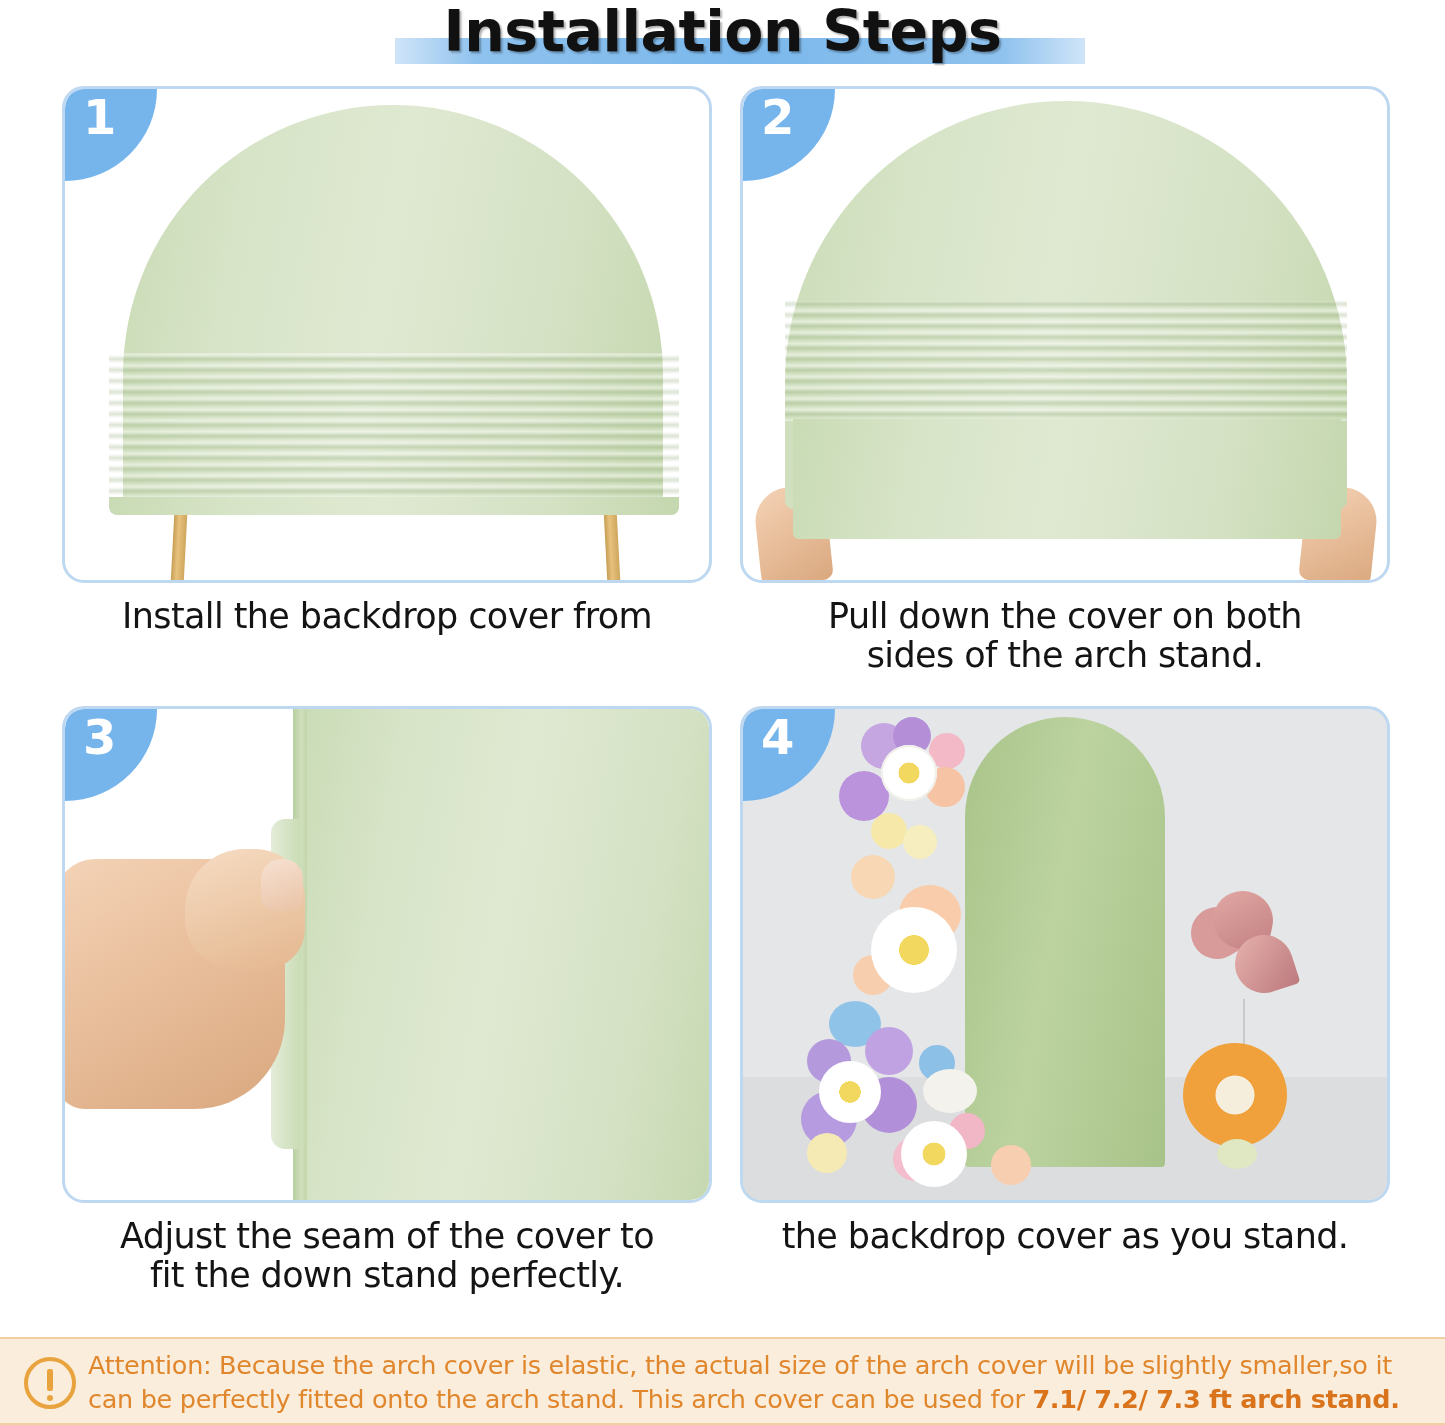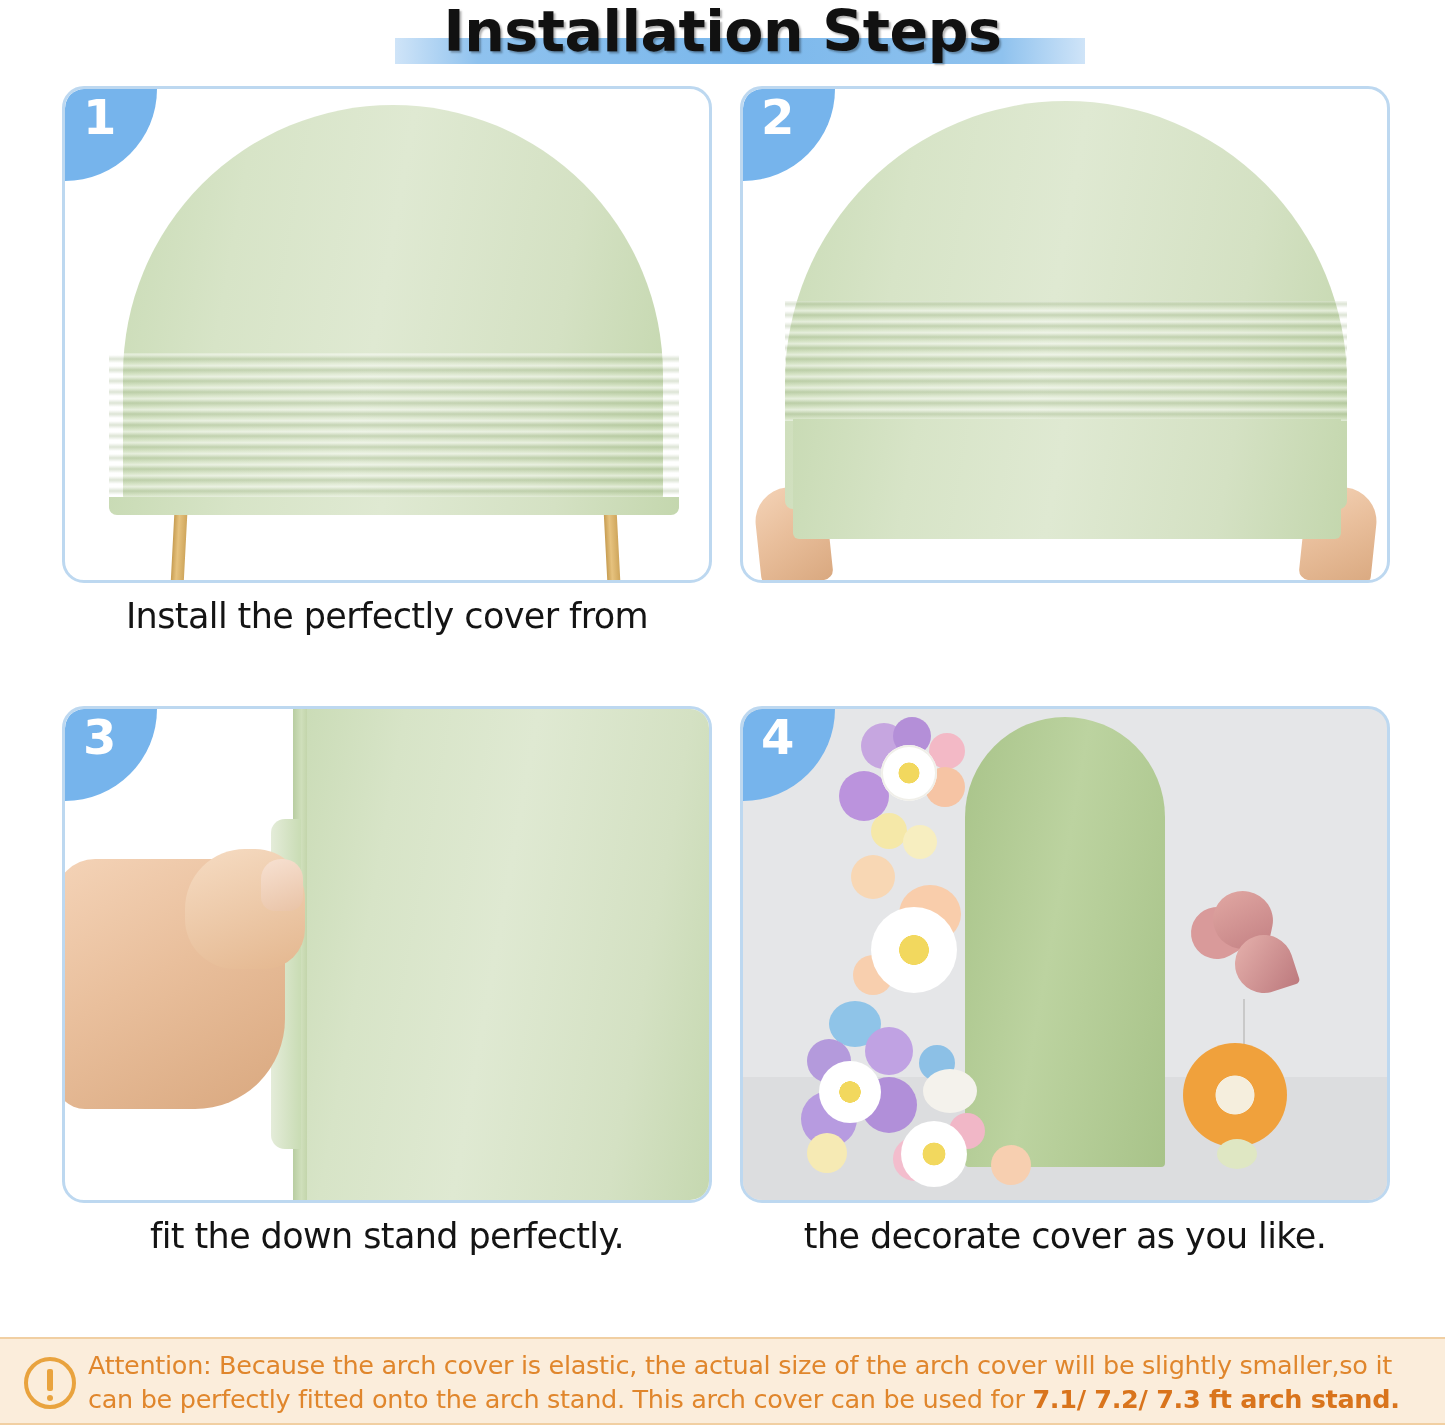--- a/index.html
+++ b/index.html
@@ -151,40 +151,44 @@
 
         <div class="ruche" style="left:44px;top:264px;width:570px;height:156px;border-radius:0 0 10px 10px;"></div>
 
         <div class="arch" style="left:44px;top:408px;width:570px;height:18px;border-radius:0 0 8px 8px;"></div>
       </div>
       <div class="badge">
         <span class="badge-num">1</span>
       </div>
     </div>
     <div class="caption">
-      <span>Install the perfectly cover from</span>
+      <span>Install the backdrop cover from</span>
     </div>
   </div>
 
   <div class="cell c2">
     <div class="card">
       <div class="scene">
 
         <div class="hand" style="left:14px;top:398px;width:72px;height:96px;border-radius:34px 22px 10px 10px;transform:rotate(-6deg);"></div>
         <div class="hand" style="left:560px;top:398px;width:72px;height:96px;border-radius:22px 34px 10px 10px;transform:rotate(6deg);"></div>
 
         <div class="arch" style="left:42px;top:12px;width:562px;height:408px;border-radius:281px 281px 8px 8px;"></div>
 
         <div class="ruche" style="left:42px;top:212px;width:562px;height:120px;"></div>
 
         <div class="arch" style="left:50px;top:330px;width:548px;height:120px;border-radius:0 0 6px 6px;"></div>
       </div>
       <div class="badge">
         <span class="badge-num">2</span>
       </div>
+    </div>
+    <div class="caption">
+      <span>Pull down the cover on both</span>
+      <span>sides of the arch stand.</span>
     </div>
   </div>
 
   <div class="cell c3">
     <div class="card">
       <div class="scene">
 
         <div class="arch" style="left:228px;top:0;width:425px;height:497px;border-radius:0;"></div>
 
         <div style="position:absolute;left:228px;top:0;width:14px;height:497px;background:linear-gradient(90deg,#b8cda1,#cfdfbb 60%,#c3d5ab);"></div>
@@ -193,20 +197,21 @@
 
         <div class="hand" style="left:-10px;top:150px;width:230px;height:250px;border-radius:40px 70px 90px 30px;"></div>
         <div class="hand" style="left:120px;top:140px;width:120px;height:120px;border-radius:60px 50px 40px 50px;background:linear-gradient(160deg,#f6dcc3,#e4b78f);"></div>
         <div style="position:absolute;left:196px;top:150px;width:42px;height:52px;background:linear-gradient(160deg,#f7e1d2,#e9c3a6);border-radius:20px 20px 14px 14px;"></div>
       </div>
       <div class="badge">
         <span class="badge-num">3</span>
       </div>
     </div>
     <div class="caption">
+      <span>Adjust the seam of the cover to</span>
       <span>fit the down stand perfectly.</span>
     </div>
   </div>
 
   <div class="cell c4">
     <div class="card gray">
       <div class="scene">
 
         <div style="position:absolute;left:0;top:368px;width:100%;height:129px;background:#dcdddf;"></div>
 
@@ -245,21 +250,21 @@
         <div style="position:absolute;left:500px;top:290px;width:2px;height:72px;background:#c9c9c9;"></div>
 
         <div style="position:absolute;left:440px;top:334px;width:104px;height:104px;border-radius:50%;background:radial-gradient(circle,#f5eedd 0 26%,#f0a13c 27% 100%);"></div>
         <div style="position:absolute;left:474px;top:430px;width:40px;height:30px;border-radius:50%;background:#dfe7c3;"></div>
       </div>
       <div class="badge">
         <span class="badge-num">4</span>
       </div>
     </div>
     <div class="caption">
-      <span>the decorate cover as you like.</span>
+      <span>the backdrop cover as you stand.</span>
     </div>
   </div>
 
 </div>
 
 <div class="banner">
   <div class="warn-icon"></div>
   <div class="banner-text">
     <span>Attention: Because the arch cover is elastic, the actual size of the arch cover will be slightly smaller,so it can be perfectly fitted onto the arch stand. This arch cover can be used for </span><b>7.1/ 7.2/ 7.3 ft arch stand.</b>
   </div>

